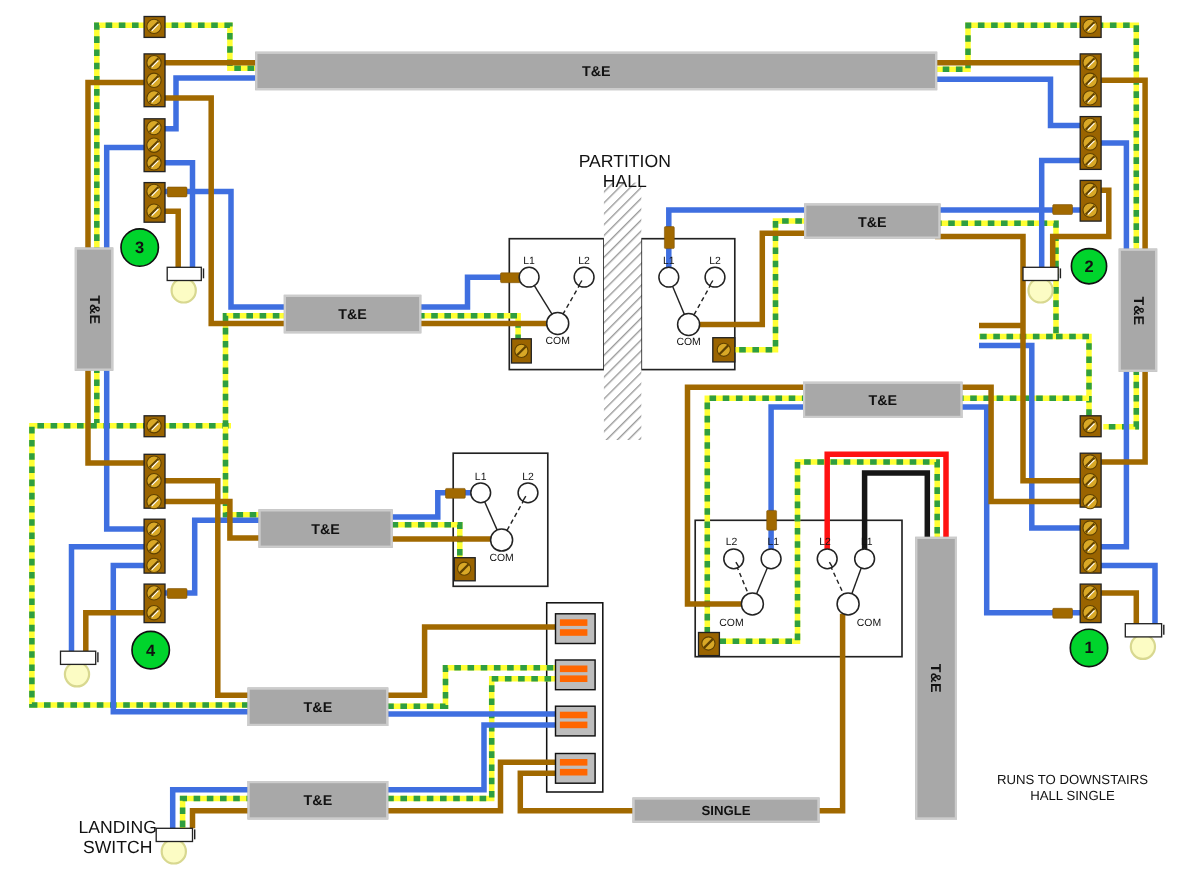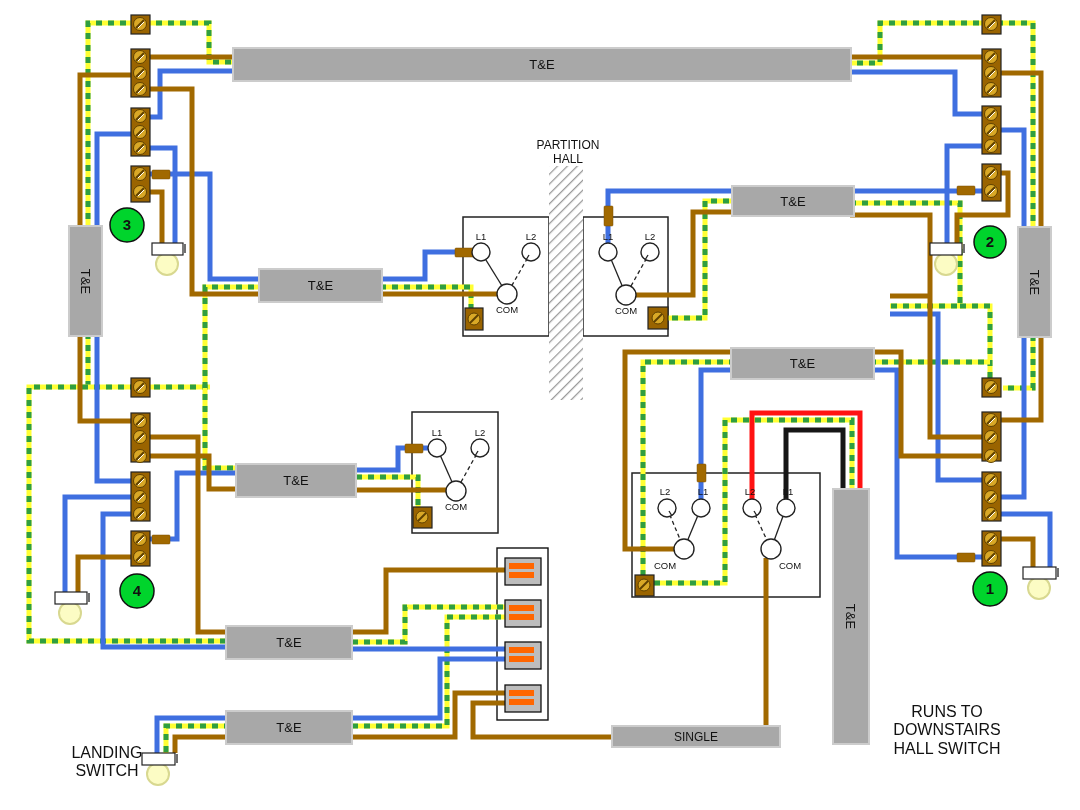--- a/index.html
+++ b/index.html
@@ -7,21 +7,21 @@
     --wire_red:#FF1212; --wire_black:#161616; --cable_gray:#A8A8A8; --cable_border:#CCCCCC;
     --marker_green:#00D42C; --terminal_brown:#9A6400; --screw_gold:#D9A826;
     --connector_orange:#FF6600; --connector_gray:#BDBDBD; --lamp_yellow:#FCFCC4; --from_cu_blue:#2222CC;
   }
   html,body{margin:0;padding:0;background:#fff;}
   #stage{position:relative;width:1080px;height:810px;background:#fff;overflow:hidden;
          font-family:"Liberation Sans", sans-serif;}
   #wires{position:absolute;left:0;top:0;}
   .cable{position:absolute;background:var(--cable_gray);border:2px solid var(--cable_border);
          box-sizing:border-box;display:flex;align-items:center;justify-content:center;
-         font-size:13px;color:#111;}
+         font-size:13px;color:#111;font-weight:bold;}
   .cable.v span{transform:rotate(90deg);white-space:nowrap;}
   .cable.cu{color:var(--from_cu_blue);font-weight:bold;font-size:17px;}
   .caption{position:absolute;text-align:center;color:#111;line-height:1.15;}
   .caption span{display:block;}
   
   polyline{fill:none;}
   .wb{stroke:var(--wire_brown);stroke-width:5;}
   .wu{stroke:var(--wire_blue);stroke-width:5;}
   .wy{stroke:var(--earth_yellow);stroke-width:5;}
   .wg{stroke:var(--earth_green);stroke-width:5;stroke-dasharray:6 6;}
@@ -472,30 +472,30 @@
     </div>
 <div class="cable" style="left:225px;top:625px;width:128px;height:35px;">
       <span>T&amp;E</span>
     </div>
 <div class="cable" style="left:225px;top:710px;width:128px;height:35px;">
       <span>T&amp;E</span>
     </div>
 <div class="cable v" style="left:832px;top:488px;width:38px;height:257px;">
       <span>T&amp;E</span>
     </div>
-<div class="cable" style="left:575px;top:725px;width:170px;height:23px;font-size:12px;margin-left:36px;">
+<div class="cable" style="left:575px;top:725px;width:170px;height:23px;font-size:12px;">
       <span>SINGLE</span>
     </div>
 
-<div class="caption" style="left:508px;top:139px;width:120px;font-size:12px;">
+<div class="caption" style="left:508px;top:139px;width:120px;font-size:16px;">
   <span>PARTITION</span>
   <span>HALL</span>
 </div>
-<div class="caption" style="left:872px;top:703px;width:150px;font-size:16px;">
+<div class="caption" style="left:900px;top:703px;width:150px;font-size:12px;">
   <span>RUNS TO DOWNSTAIRS</span>
-  <span>HALL SWITCH</span>
+  <span>HALL SINGLE</span>
 </div>
 <div class="caption" style="left:62px;top:744px;width:90px;font-size:16px;">
   <span>LANDING</span>
   <span>SWITCH</span>
 </div>
 
 </div>
 
 </body></html>

